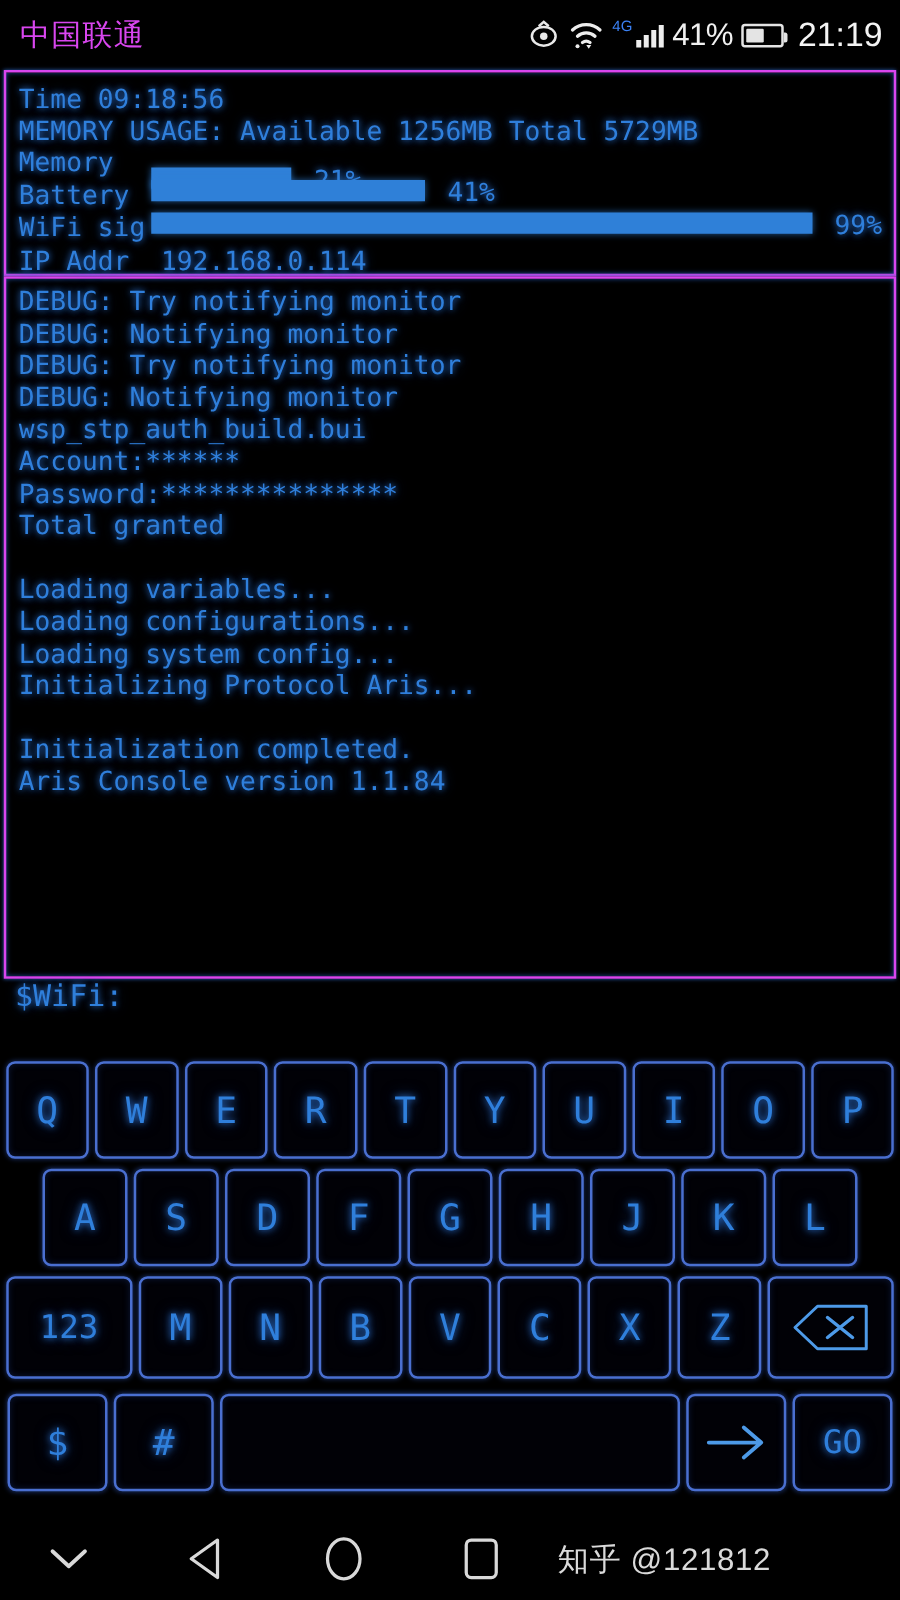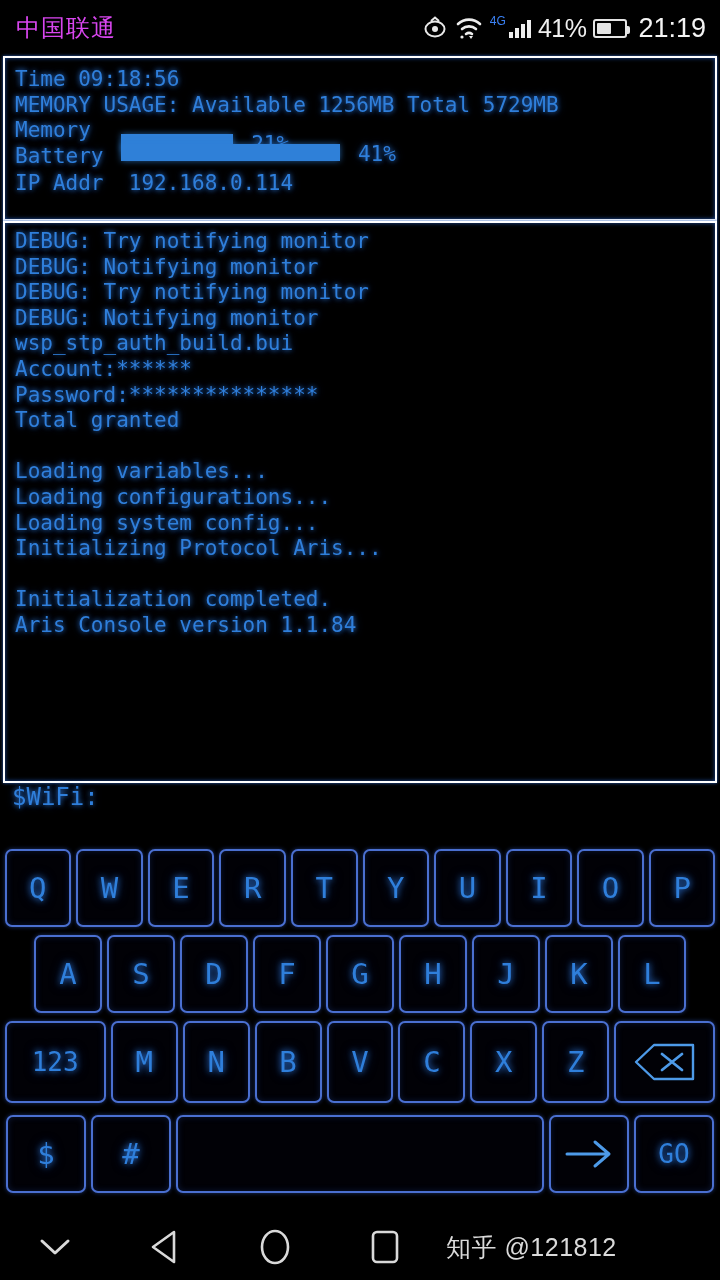--- a/index.html
+++ b/index.html
@@ -30,21 +30,21 @@
   .bars i:nth-child(3){ height: 14px;} .bars i:nth-child(4){ height: 18px;}
   .battery { width: 34px; height: 19px; border: 2px solid #e4e4e4; border-radius: 3px;
              position: relative; display:flex; align-items:center; }
   .battery:after { content:""; position: absolute; right: -5px; top: 5px;
                    width: 3px; height: 8px; background: #e4e4e4; border-radius: 0 2px 2px 0; }
   .battery .fill { width: 44%; height: 11px; background: #e4e4e4; margin-left: 2px; border-radius:1px;}
 
   
   :root { }
   .panel {
-    border: 2px solid #ffffff;
+    border: 2px solid #d946ef;
     background: #000;
     box-shadow: 0 0 4px #1e4c9b inset, 0 0 3px #2a5fb8;
     margin: 0 3px;
   }
   .mono {
     font-family: "DejaVu Sans Mono", monospace;
     color: #2f7fdb;
     text-shadow: 0 0 5px rgba(45,120,220,0.9), 0 0 10px rgba(40,100,200,0.45);
   }
 
@@ -152,20 +152,27 @@
           <span class="meter-pct" style="position: absolute; left: 122.14px; top: -2px;">21%</span>
         </span>
       </div>
       <div class="meter-row mono">
         <span class="meter-label">Battery </span>
         <span class="meter-track" style="width: 534px;">
           <span class="meter-fill" style="display: block; width: 218.94px;"></span>
           <span class="meter-pct" style="position: absolute; left: 228.94px; top: -2px;">41%</span>
         </span>
       </div>
+      <div class="meter-row mono">
+        <span class="meter-label">WiFi sig</span>
+        <span class="meter-track" style="width: 534px;">
+          <span class="meter-fill" style="display: block; width: 528.66px;"></span>
+          <span class="meter-pct" style="position: absolute; left: 538.66px; top: -2px;">99%</span>
+        </span>
+      </div>
     </div>
   <div class="sys-line mono">IP Addr  192.168.0.114</div>
 </div>
 
 <div class="panel" id="console-panel">
   <div id="console-lines">
       <div class="log-line mono">DEBUG: Try notifying monitor</div>
       <div class="log-line mono">DEBUG: Notifying monitor</div>
       <div class="log-line mono">DEBUG: Try notifying monitor</div>
       <div class="log-line mono">DEBUG: Notifying monitor</div>

